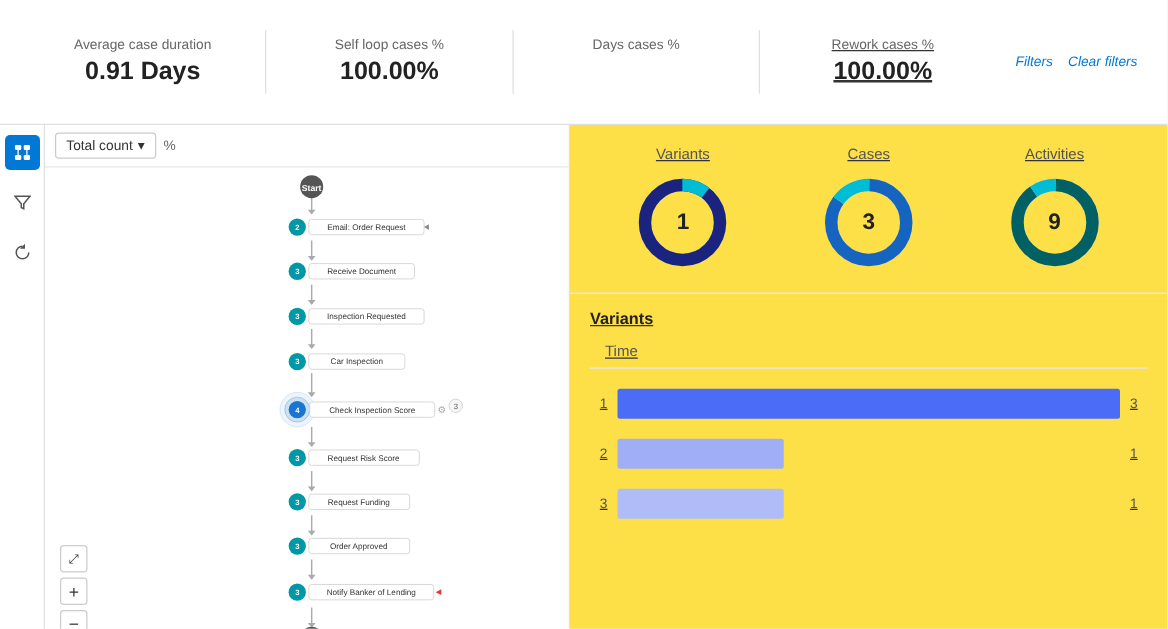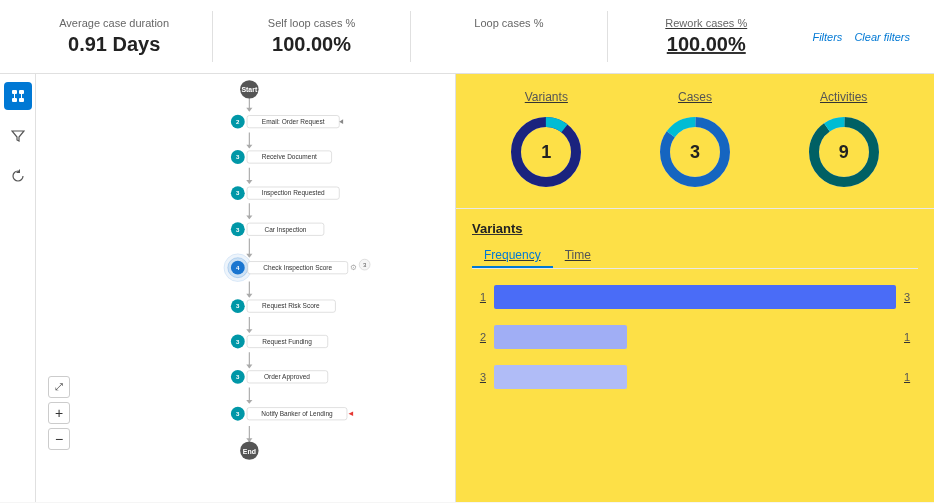--- a/index.html
+++ b/index.html
@@ -2,21 +2,21 @@
 <html><head>
   <meta charset="utf-8">
   <style>
     * { box-sizing: border-box; margin: 0; padding: 0; }
     body { font-family: 'Segoe UI', Arial, sans-serif; background: #f5f5f5; font-size: 12px; color: #333; overflow: hidden; }
 
     .top-bar {
       display: flex;
       background: #fff;
       border-bottom: 1px solid #e0e0e0;
-      padding: 11px 16px;
+      padding: 24px 16px;
       gap: 0;
     }
     .metric-card {
       flex: 1;
       text-align: center;
       padding: 6px 16px;
       border-right: 1px solid #e0e0e0;
     }
     .metric-card:last-child { border-right: none; text-decoration: underline; }
     .metric-label {
@@ -235,21 +235,21 @@
     <div id="metrics-container" style="display:flex; flex:1;">
         <div class="metric-card">
           <div class="metric-label">Average case duration</div>
     <div class="metric-value">0.91 Days</div>
         </div>
         <div class="metric-card">
           <div class="metric-label">Self loop cases %</div>
     <div class="metric-value">100.00%</div>
         </div>
         <div class="metric-card">
-          <div class="metric-label">Loop cases %</div>
+          <div class="metric-label">Days cases %</div>
         </div>
         <div class="metric-card">
           <div class="metric-label">Rework cases %</div>
     <div class="metric-value">100.00%</div>
         </div>
       </div>
     <div style="display:flex; gap:12px; align-items:center; padding: 0 8px; font-size:11px;">
       <span class="filter-link">Filters</span>
       <span class="filter-link">Clear filters</span>
     </div>
@@ -275,20 +275,27 @@
       </div>
       <div class="sidebar-icon-btn">
         <svg width="14" height="14" viewBox="0 0 14 14" fill="none">
           <path d="M12 7A5 5 0 1 1 7 2" stroke="#555" stroke-width="1.2" fill="none"></path>
           <path d="M7 2l2-2v4H5l2-2z" fill="#555"></path>
         </svg>
       </div>
     </div>
 
     <div class="process-map-area">
+      <div class="process-map-toolbar">
+        <div class="dropdown-btn">
+          <span>Total count</span>
+          <span>▾</span>
+        </div>
+        <span class="percent-label">%</span>
+      </div>
 
       <div class="process-map-canvas">
         <svg viewBox="0 0 360 510" style="width:100%;height:100%;">
 
           <line x1="185" y1="28" x2="185" y2="48" stroke="#aaa" stroke-width="1.5"></line>
           <line x1="185" y1="76" x2="185" y2="96" stroke="#aaa" stroke-width="1.5"></line>
           <line x1="185" y1="122" x2="185" y2="142" stroke="#aaa" stroke-width="1.5"></line>
           <line x1="185" y1="168" x2="185" y2="188" stroke="#aaa" stroke-width="1.5"></line>
           <line x1="185" y1="214" x2="185" y2="238" stroke="#aaa" stroke-width="1.5"></line>
           <line x1="185" y1="270" x2="185" y2="290" stroke="#aaa" stroke-width="1.5"></line>
@@ -417,21 +424,20 @@
               <circle cx="40" cy="40" r="30" fill="none" stroke="#00bcd4" stroke-width="10" stroke-dasharray="18.5 170" stroke-dashoffset="-123" stroke-linecap="butt"></circle>
             </svg>
             <span class="donut-value">9</span>
           </div>
         </div>
       </div>
 
       <div class="variants-section">
         <div class="variants-title">Variants</div>
         <div class="variants-tabs">
-          <div class="variants-tab active">Frequency</div>
           <div class="variants-tab">Time</div>
         </div>
         <div id="variants-bars">
             <div class="variant-row">
     <span class="variant-num">1</span>
     <div class="variant-bar-wrap">
       <div class="variant-bar" style="width:100%; background:#4a6cf7;"></div>
     </div>
     <span class="variant-count">3</span>
   </div>

